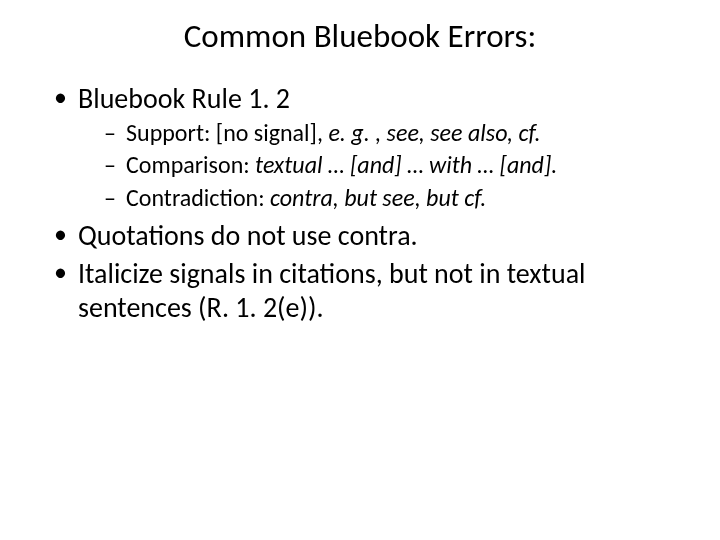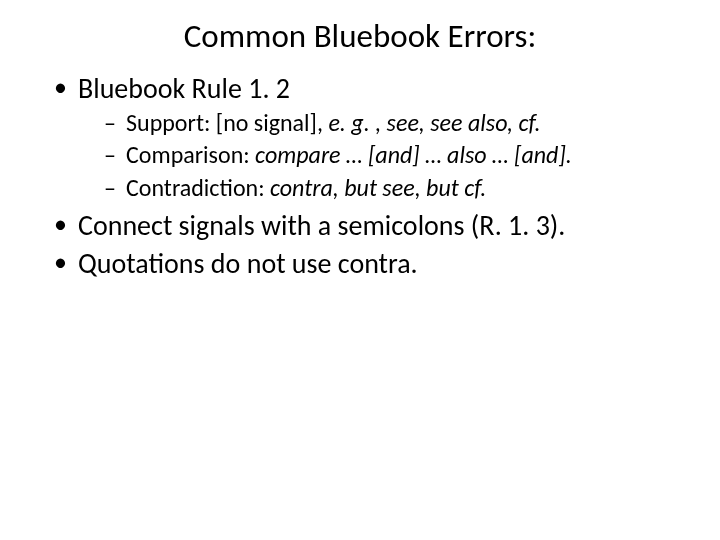--- a/index.html
+++ b/index.html
@@ -14,21 +14,21 @@
   .slide {
     width: 720px;
     height: 540px;
     box-sizing: border-box;
     padding: 18px 40px 20px 40px;
   }
   .title {
     text-align: center;
     font-size: 33px;
     line-height: 1.15;
-    margin: 0 0 16px 0;
+    margin: 0 0 26px 0;
     font-weight: 400;
   }
   ul.l1 {
     list-style: none;
     margin: 8px;
     padding: 0;
   }
   ul.l1 > li {
     position: relative;
     padding-left: 30px;
@@ -74,31 +74,31 @@
 
   <ul class="l1">
 
     <li>
       <span>Bluebook Rule 1. 2</span>
       <ul class="l2">
         <li>
           <span>Support: [no signal], </span><span class="it">e. g. , see, see also, cf.</span>
         </li>
         <li>
-          <span>Comparison:  </span><span class="it">compare … [and] … also … [and].</span>
+          <span>Comparison:  </span><span class="it">textual … [and] … with … [and].</span>
         </li>
         <li>
           <span>Contradiction: </span><span class="it">contra, but see, but cf.</span>
         </li>
       </ul>
     </li>
 
-    <li>
-      <span>Connect signals with a semicolons (R. 1. 3).</span>
-    </li>
 
     <li>
       <span>Quotations do not use contra.</span>
     </li>
 
+    <li>
+      <span>Italicize signals in citations, but not in textual sentences (R. 1. 2(e)).</span>
+    </li>
 
   </ul>
 </div>
 
 </body></html>

